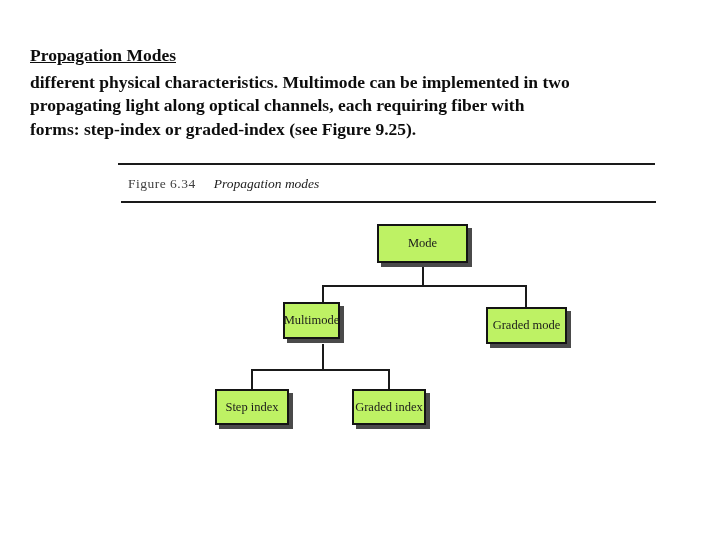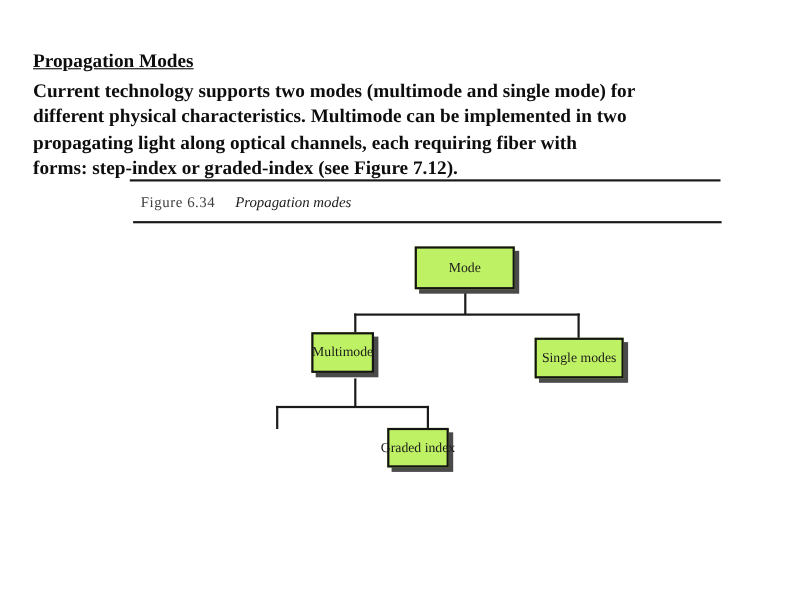--- a/index.html
+++ b/index.html
@@ -74,43 +74,42 @@
     align-items: center;
     justify-content: center;
     font-size: 12.5px;
     color: #1b1b1b;
     white-space: nowrap;
   }
   .node-mode       { left: 377px; top: 224px; width: 91px; height: 39px; }
   .node-multimode  { left: 283px; top: 302px; width: 57px; height: 37px; }
   .node-single     { left: 486px; top: 307px; width: 81px; height: 37px; }
   .node-step       { left: 215px; top: 389px; width: 74px; height: 36px; }
-  .node-graded     { left: 352px; top: 389px; width: 56px; height: 36px; }
+  .node-graded     { left: 352px; top: 389px; width: 74px; height: 36px; }
   .connector { position: absolute; background: var(--rule); }
   .c-v-root        { left: 422px; top: 263px; width: 2px;   height: 23px; }
   .c-h-level1      { left: 322px; top: 285px; width: 205px; height: 2px;  }
   .c-v-multi-top   { left: 322px; top: 285px; width: 2px;   height: 23px; }
   .c-v-single-top  { left: 525px; top: 285px; width: 2px;   height: 23px; }
   .c-v-multi-bot   { left: 322px; top: 344px; width: 2px;   height: 26px; }
   .c-h-level2      { left: 251px; top: 369px; width: 139px; height: 2px;  }
   .c-v-step-top    { left: 251px; top: 369px; width: 2px;   height: 21px; }
   .c-v-graded-top  { left: 388px; top: 369px; width: 2px;   height: 21px; }
 </style>
 </head>
 <body>
 
 <div class="slide">
 
   <div class="heading">Propagation Modes</div>
 
   <div class="body-text">
-    <div class="line">Current technology supports two modes (multimode and single mode) for</div>
     <div class="line">different physical characteristics. Multimode can be implemented in two</div>
     <div class="line">propagating light along optical channels, each requiring fiber with</div>
-    <div class="line">forms: step-index or graded-index (see Figure 7.12).</div>
+    <div class="line">forms: step-index or graded-index (see Figure 9.25).</div>
   </div>
 
   <div class="figure-panel"></div>
 
   <div class="rule rule-top"></div>
 
   <div class="fig-caption">
     <span class="fig-label">Figure 6.34</span><span class="fig-title">Propagation modes</span>
   </div>
 
@@ -120,16 +119,17 @@
   <div class="connector c-h-level1"></div>
   <div class="connector c-v-multi-top"></div>
   <div class="connector c-v-single-top"></div>
   <div class="connector c-v-multi-bot"></div>
   <div class="connector c-h-level2"></div>
   <div class="connector c-v-step-top"></div>
   <div class="connector c-v-graded-top"></div>
 
   <div class="node node-mode">Mode</div>
   <div class="node node-multimode">Multimode</div>
-  <div class="node node-single">Single modes</div>
+  <div class="node node-single">Graded mode</div>
+  <div class="node node-step">Step index</div>
   <div class="node node-graded">Graded index</div>
 
 </div>
 
 </body></html>

